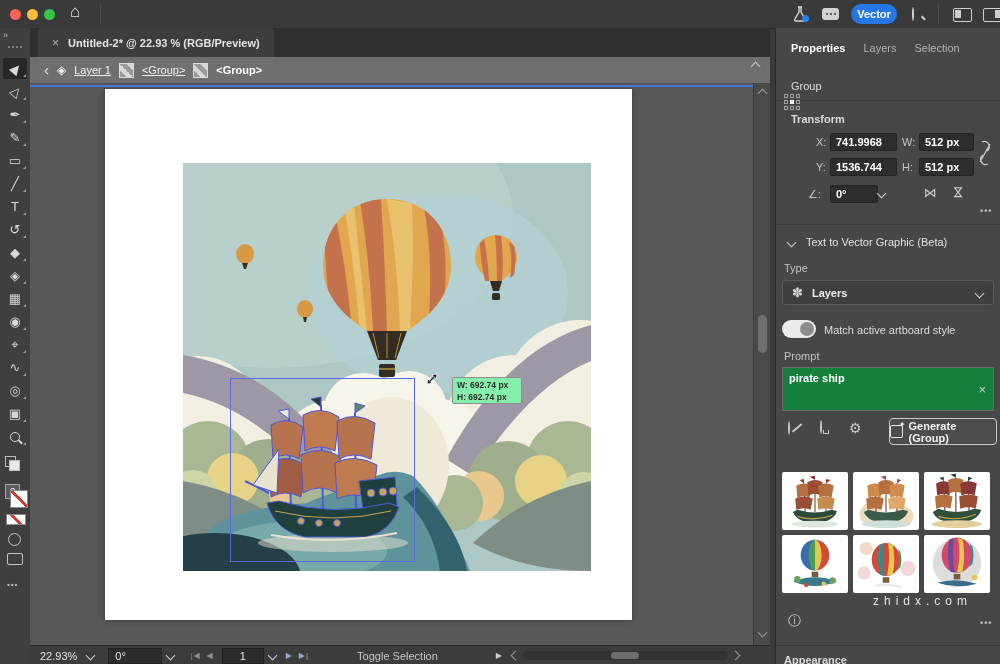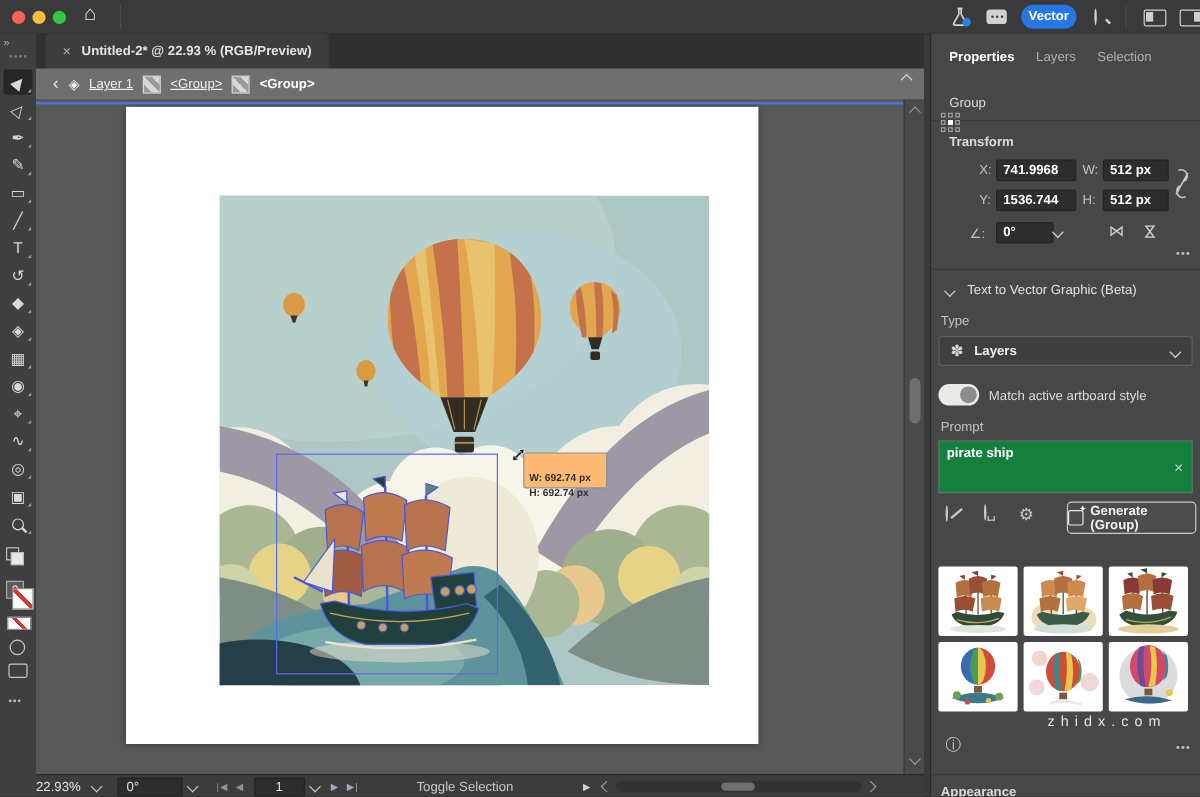--- a/index.html
+++ b/index.html
@@ -59,22 +59,22 @@
   .chev.up{transform:rotate(-135deg);}
   .chev.left{transform:rotate(135deg);}
   .chev.right{transform:rotate(-45deg);}
   #collapsebar{position:absolute;left:752px;top:63px;}
   
   #canvas{position:absolute;left:30px;top:83px;width:740px;height:562px;background:#585858;overflow:hidden;}
   #blueline{position:absolute;left:0;top:2px;width:723px;height:2px;background:#4a74e4;}
   #artboard{position:absolute;left:75px;top:6px;width:527px;height:531px;background:#ffffff;box-shadow:0 0 6px rgba(0,0,0,.35);}
   #artwork{position:absolute;left:153px;top:80px;width:408px;height:408px;}
   #selrect{position:absolute;left:200px;top:295px;width:183px;height:182px;border:1px solid #5b6be4;}
-  #sizetip{position:absolute;left:406px;top:294px;width:70px;height:27px;background:#fdba74;border:1px solid #8f8f8f;
-           border-radius:2px;color:#2e2e2e;font-size:8.5px;font-weight:bold;line-height:12px;padding:14px 4px;box-sizing:border-box;}
+  #sizetip{position:absolute;left:422px;top:294px;width:70px;height:27px;background:#86efac;border:1px solid #8f8f8f;
+           border-radius:2px;color:#2e2e2e;font-size:8.5px;font-weight:bold;line-height:12px;padding:1px 4px;box-sizing:border-box;}
   #cursor{position:absolute;left:394px;top:288px;}
   
   #vscroll{position:absolute;left:723px;top:0;width:17px;height:562px;background:#4a4a4a;border-left:1px solid #3a3a3a;}
   #vscroll .thumb{position:absolute;left:4px;top:232px;width:9px;height:38px;background:#6f6f6f;border-radius:5px;}
   #vscroll .chev{position:absolute;left:5px;border-color:#9a9a9a;}
   
   #statusbar{position:absolute;left:30px;top:645px;width:740px;height:19px;background:#3c3c3c;border-top:1px solid #2a2a2a;
              display:flex;align-items:center;color:#c9c9c9;}
   #statusbar .fld{background:#2d2d2d;border:1px solid #222;height:14px;line-height:14px;padding:0 6px;color:#e2e2e2;}
   #statusbar .navg{color:#8f8f8f;font-size:8px;letter-spacing:1px;}
@@ -343,21 +343,21 @@
     </div>
 
     <div id="vscroll">
       <span class="chev up" style="top:7px;"></span>
       <span class="thumb"></span>
       <span class="chev down" style="top:546px;"></span>
     </div>
   </div>
 
   <div id="statusbar">
-    <span style="color:#e2e2e2;">22.93%</span>
+    <span style="margin-left:10px;color:#e2e2e2;">22.93%</span>
     <span class="chev down" style="margin-left:10px;"></span>
     <span class="fld" style="margin-left:14px;width:40px;">0°</span>
     <span class="chev down" style="margin-left:5px;"></span>
     <span class="navg" style="margin-left:16px;">|◀</span>
     <span class="navg" style="margin-left:6px;">◀</span>
     <span class="fld" style="margin-left:8px;width:28px;text-align:center;">1</span>
     <span class="chev down" style="margin-left:5px;"></span>
     <span class="navb" style="margin-left:10px;">▶</span>
     <span class="navb" style="margin-left:6px;">▶|</span>
     <span style="margin-left:48px;color:#c8c8c8;">Toggle Selection</span>

